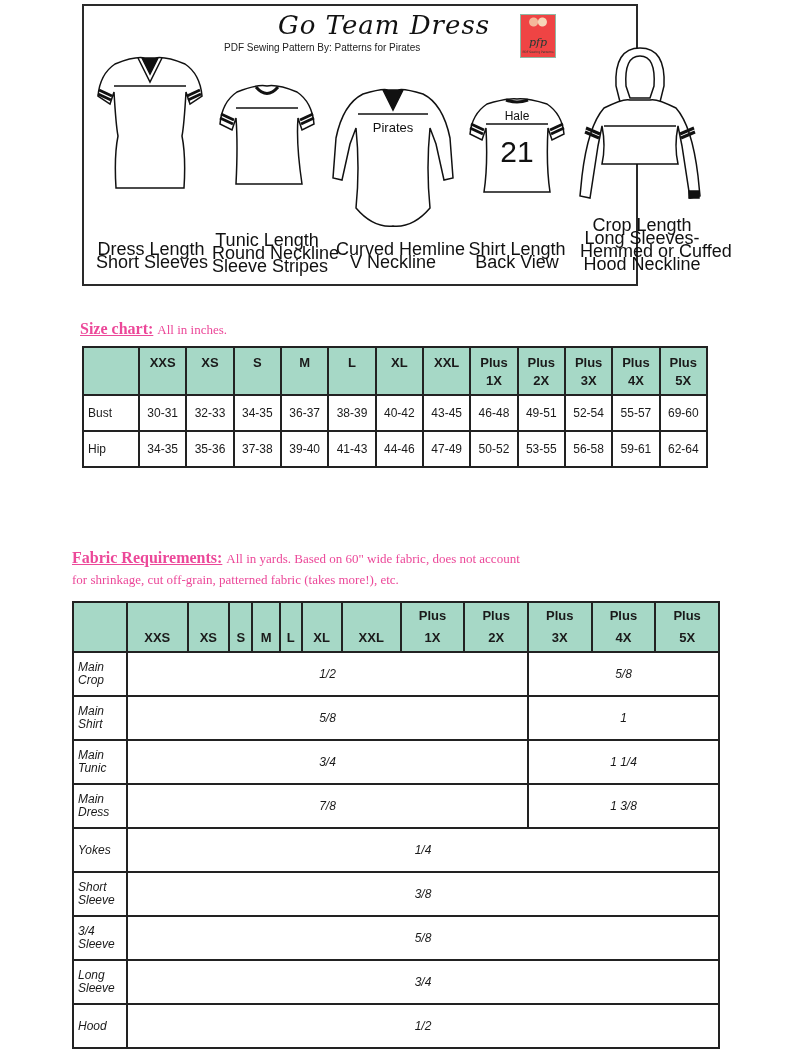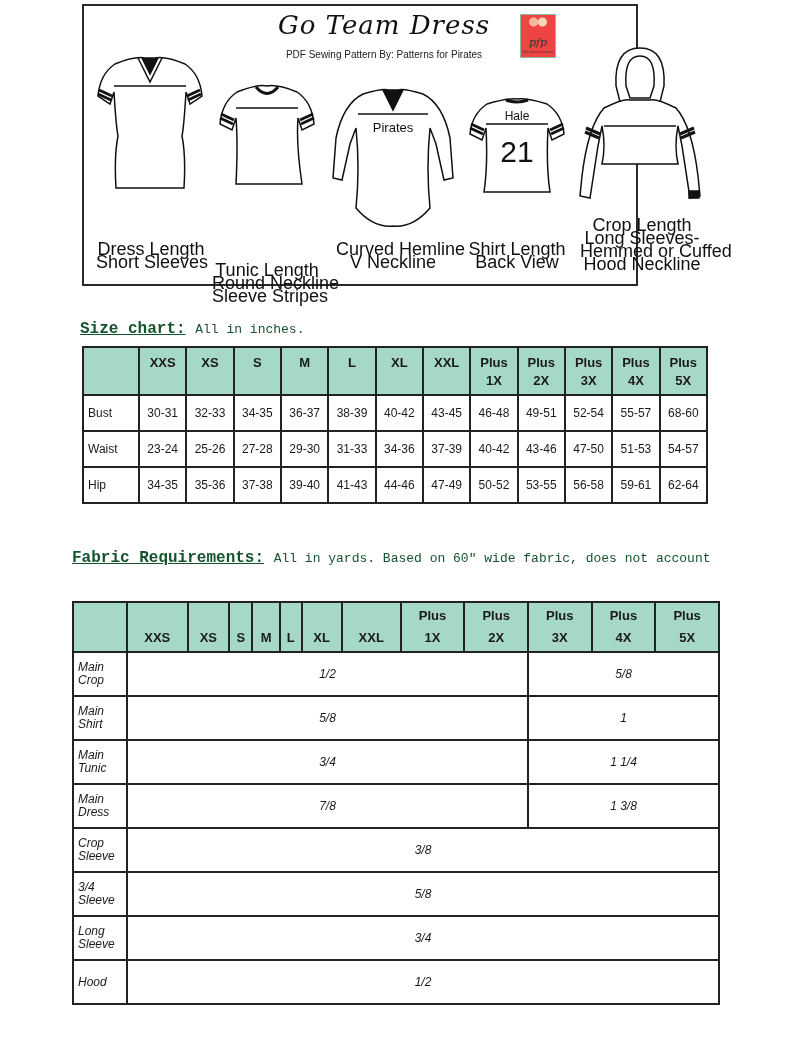--- a/index.html
+++ b/index.html
@@ -11,21 +11,21 @@
     border: 2px solid #2a2a2a; background: #fff;
   }
   .title {
     position: absolute; left: 0; width: 100%; top: 6px; text-align: center;
     font-family: "DejaVu Serif", serif; font-style: italic; font-size: 26px;
     letter-spacing: 1px; color: #111;
   }
   .title-wrap { position: absolute; left: 140px; width: 320px; top: 4px; }
   .title-wrap .title { position: static; }
   .subtitle {
-    text-align: center; font-size: 10px; color: #222; margin-top: 9px;
+    text-align: left; font-size: 10px; color: #222; margin-top: 2px;
     font-family: "Liberation Sans", sans-serif;
   }
   .logo {
     position: absolute; left: 436px; top: 8px; width: 36px; height: 44px;
     background: #ef4444; border: 1px solid #8fb8a4;
     display: flex; flex-direction: column; align-items: center; justify-content: flex-end;
     overflow: hidden;
   }
   .logo .flower {
     position: absolute; top: 2px; left: 6px; width: 22px; height: 10px;
@@ -39,21 +39,21 @@
   .logo .tag { font-size: 3px; color: #1d3b33; position: absolute; bottom: 3px; }
 
   .garment { position: absolute; }
   .garment svg { display: block; }
   .garment-caption {
     position: absolute; text-align: center; font-size: 18px; line-height: 13px;
     font-family: "Liberation Sans", sans-serif; color: #111; white-space: nowrap;
   }
 
   .section-heading {
-    position: absolute; font-family: Liberation Mono, monospace; color: #14532d;
+    position: absolute; font-family: Liberation Serif, serif; color: #ec4899;
   }
   .section-heading .label { font-size: 16px; font-weight: bold; text-decoration: underline; }
   .section-heading .note { font-size: 13px; }
 
   table.grid { position: absolute; border-collapse: collapse; font-family: "Liberation Sans", sans-serif; }
   table.grid td, table.grid th { border: 2px solid #222; text-align: center; }
   table.grid thead th { background: #a6d8c6; font-weight: bold; font-size: 13px; }
   table.grid tbody td { font-size: 12px; }
   table.grid .row-label { text-align: left; padding-left: 4px; font-size: 12px; line-height: 13px; }
 
@@ -104,21 +104,21 @@
       <path d="M44 3 Q55 16 66 3" fill="none" stroke-width="3"></path>
       <line x1="24" y1="24" x2="86" y2="24"></line>
       <g stroke-width="3">
           <line x1="9" y1="30" x2="22" y2="36"></line>
           <line x1="8" y1="34" x2="21" y2="40"></line>
           <line x1="88" y1="36" x2="101" y2="30"></line>
           <line x1="89" y1="40" x2="102" y2="34"></line>
         </g>
     </svg>
   </div>
-  <div class="garment-caption" style="left:128px; top:228px; width:110px;margin-top:30px;">
+  <div class="garment-caption" style="left:128px; top:228px; width:110px;">
     <div>Tunic Length</div>
     <div>Round Neckline</div>
     <div>Sleeve Stripes</div>
   </div>
 
   <div class="garment" style="left:244px; top:82px;">
     <svg width="130" height="140" viewBox="0 0 130 140" fill="#fff" stroke="#111" stroke-width="1.5">
       <path d="M35 6 Q55 0 60 2 L70 2 Q75 0 95 6 Q115 16 122 50 L125 90 L116 92 L108 56 L102 40 Q98 80 102 120 Q85 140 65 138 Q45 140 28 120 Q32 80 28 40 L22 56 L14 92 L5 90 L8 50 Q15 16 35 6 Z"></path>
       <path d="M55 2 L65 22 L75 2" fill="#111"></path>
       <line x1="30" y1="26" x2="100" y2="26"></line>
@@ -218,36 +218,21 @@
         <td>32-33</td>
         <td>34-35</td>
         <td>36-37</td>
         <td>38-39</td>
         <td>40-42</td>
         <td>43-45</td>
         <td>46-48</td>
         <td>49-51</td>
         <td>52-54</td>
         <td>55-57</td>
-        <td>68-60</td>
-      </tr>
-      <tr>
-        <td class="row-label">Waist</td>
-        <td>23-24</td>
-        <td>25-26</td>
-        <td>27-28</td>
-        <td>29-30</td>
-        <td>31-33</td>
-        <td>34-36</td>
-        <td>37-39</td>
-        <td>40-42</td>
-        <td>43-46</td>
-        <td>47-50</td>
-        <td>51-53</td>
-        <td>54-57</td>
+        <td>69-60</td>
       </tr>
       <tr>
         <td class="row-label">Hip</td>
         <td>34-35</td>
         <td>35-36</td>
         <td>37-38</td>
         <td>39-40</td>
         <td>41-43</td>
         <td>44-46</td>
         <td>47-49</td>
@@ -256,20 +241,21 @@
         <td>56-58</td>
         <td>59-61</td>
         <td>62-64</td>
       </tr>
     </tbody>
 </table>
 
 <div class="section-heading" style="left:72px; top:548px; line-height:20px;">
   <span class="label">Fabric Requirements:</span>
   <span class="note">All in yards. Based on 60" wide fabric, does not account</span><br>
+  <span class="note">for shrinkage, cut off-grain, patterned fabric (takes more!), etc.</span>
 </div>
 
 <table class="grid" id="fabric-table">
   <thead>
       <tr id="fabric-head">
         <th style="width: 54px;"></th>
         <th>XXS</th>
         <th>XS</th>
         <th>S</th>
         <th>M</th>
@@ -313,21 +299,25 @@
         <td class="row-label">Main Tunic</td>
         <td colspan="9">3/4</td>
         <td colspan="3">1 1/4</td>
       </tr>
       <tr>
         <td class="row-label">Main Dress</td>
         <td colspan="9">7/8</td>
         <td colspan="3">1 3/8</td>
       </tr>
       <tr>
-        <td class="row-label">Crop Sleeve</td>
+        <td class="row-label">Yokes</td>
+        <td colspan="12">1/4</td>
+      </tr>
+      <tr>
+        <td class="row-label">Short Sleeve</td>
         <td colspan="12">3/8</td>
       </tr>
       <tr>
         <td class="row-label">3/4 Sleeve</td>
         <td colspan="12">5/8</td>
       </tr>
       <tr>
         <td class="row-label">Long Sleeve</td>
         <td colspan="12">3/4</td>
       </tr>

